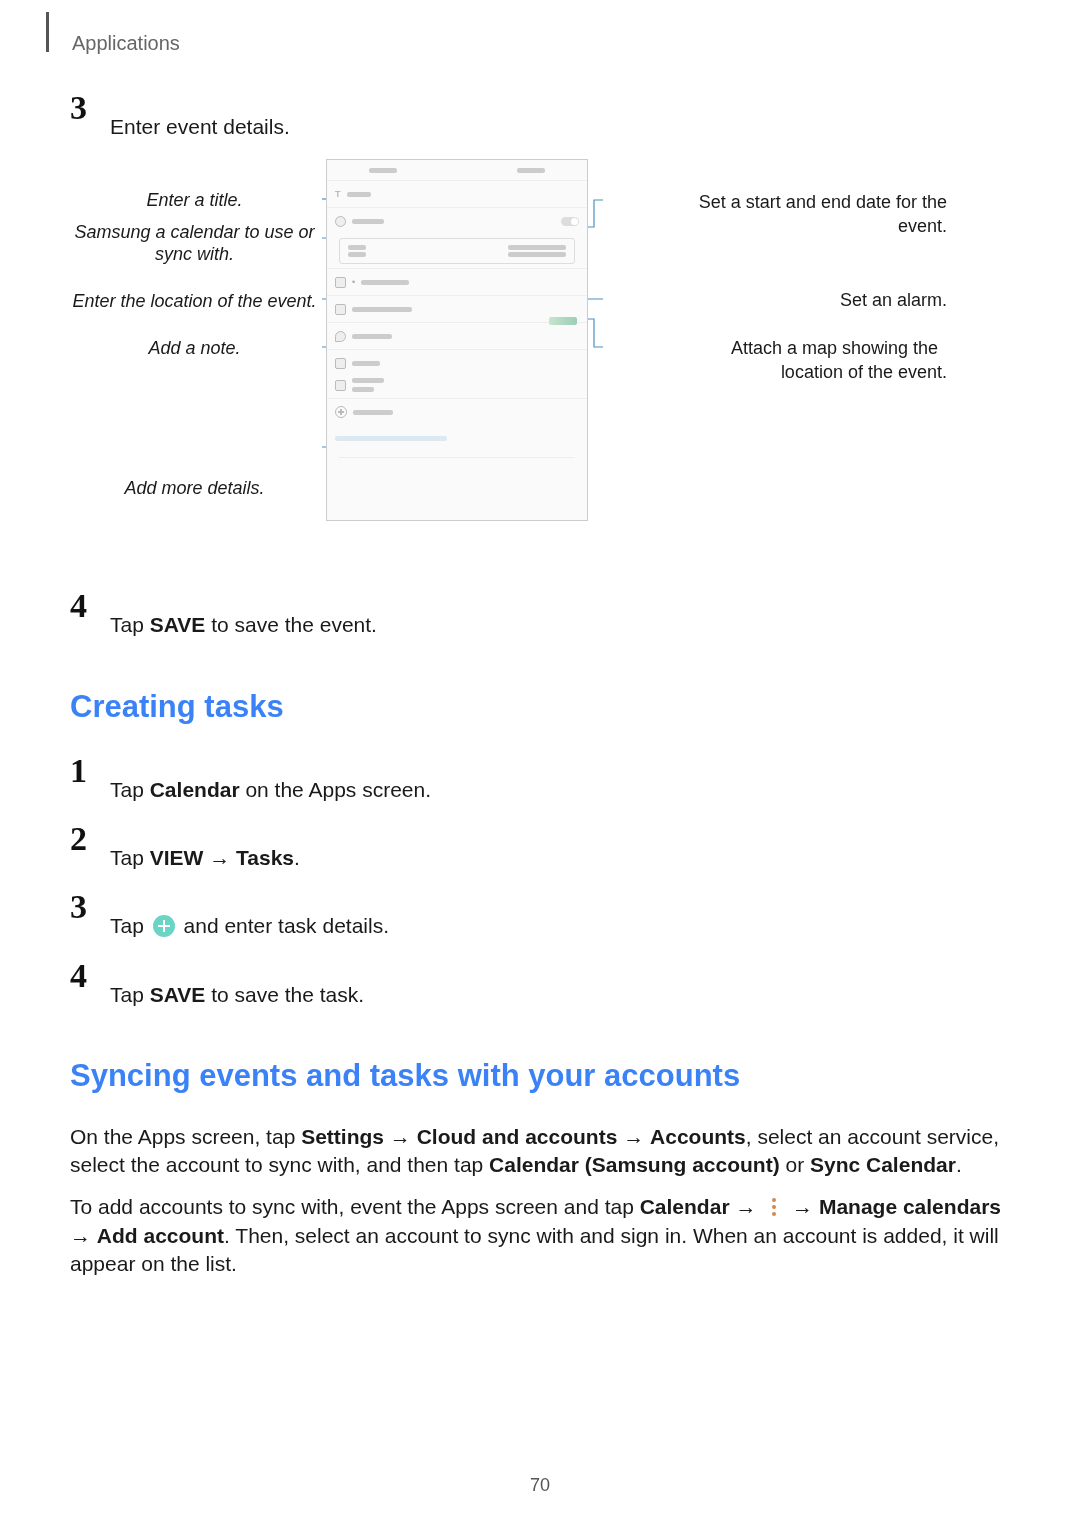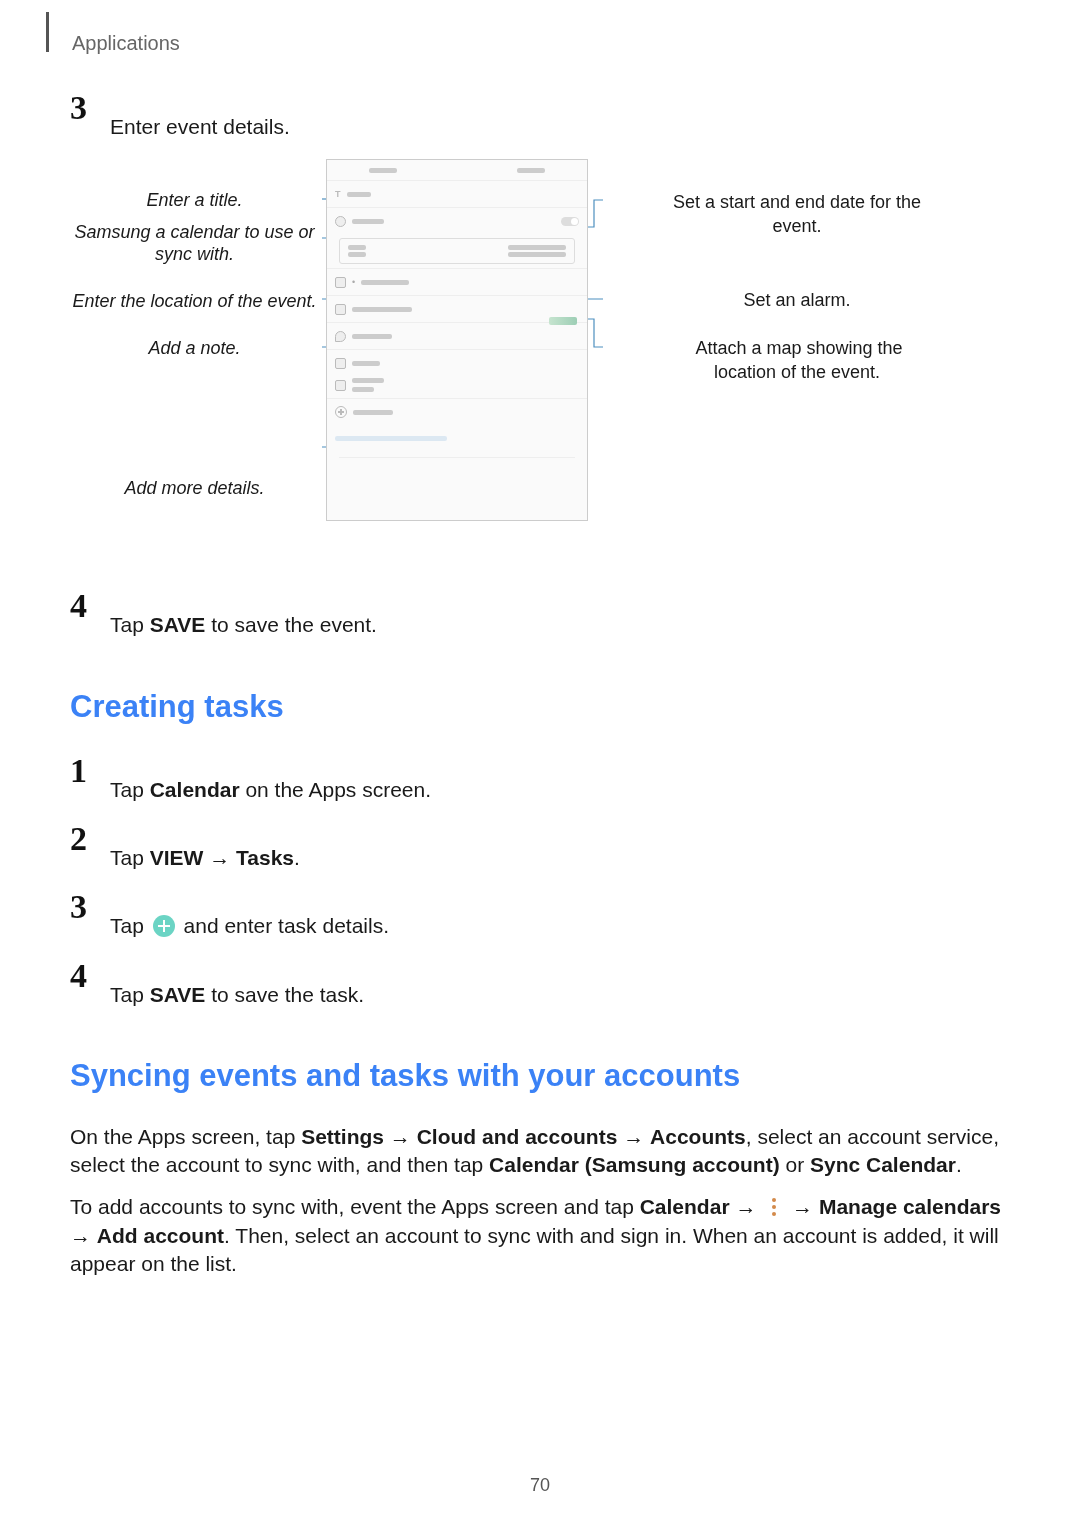--- a/index.html
+++ b/index.html
@@ -152,21 +152,21 @@
   .plusicon::after{top:4px;left:2px;height:2px;width:6px;}
 
   
   .label-left, .label-right {
     position: absolute;
     font-size: 18px;
     color: #1a1a1a;
     line-height: 1.25;
   }
   .label-left  { text-align: center; font-style: italic; }
-  .label-right { text-align: center; margin-left: 20px; }
+  .label-right { text-align: right; }
 
   
   svg.lines {
     position: absolute;
     left: 0; top: 0;
     width: 920px; height: 400px;
     pointer-events: none;
   }
   svg.lines line, svg.lines polyline {
     stroke: #4d8fbf;
@@ -226,21 +226,21 @@
     <div class="label-left" style="left:0; top:30px; width:249px;">Enter a title.</div>
     <div class="label-left" style="left:0; top:62px; width:249px;">Samsung a calendar to use or</div>
     <div class="label-left" style="left:0; top:84px; width:249px;">sync with.</div>
     <div class="label-left" style="left:0; top:131px; width:249px;">Enter the location of the event.</div>
     <div class="label-left" style="left:0; top:178px; width:249px;">Add a note.</div>
     <div class="label-left" style="left:0; top:278px; width:249px;margin-top:40px;">Add more details.</div>
 
     <div class="label-right" style="left:537px; top:32px; width:340px;">Set a start and end date for the</div>
     <div class="label-right" style="left:537px; top:56px; width:340px;">event.</div>
     <div class="label-right" style="left:537px; top:130px; width:340px;">Set an alarm.</div>
-    <div class="label-right" style="left:539px; top:178px; width:340px;">Attach a map showing the</div>
+    <div class="label-right" style="left:528px; top:178px; width:340px;">Attach a map showing the</div>
     <div class="label-right" style="left:537px; top:202px; width:340px;">location of the event.</div>
 
     <svg class="lines">
 
       <line x1="252" y1="40" x2="284" y2="40"></line>
       <polyline points="252,79 266,79 266,55 284,55"></polyline>
       <polyline points="252,140 266,140 266,132 284,132"></polyline>
       <polyline points="252,188 266,188 266,180 284,180"></polyline>
       <polyline points="252,288 266,288 266,266 294,266"></polyline>
 

